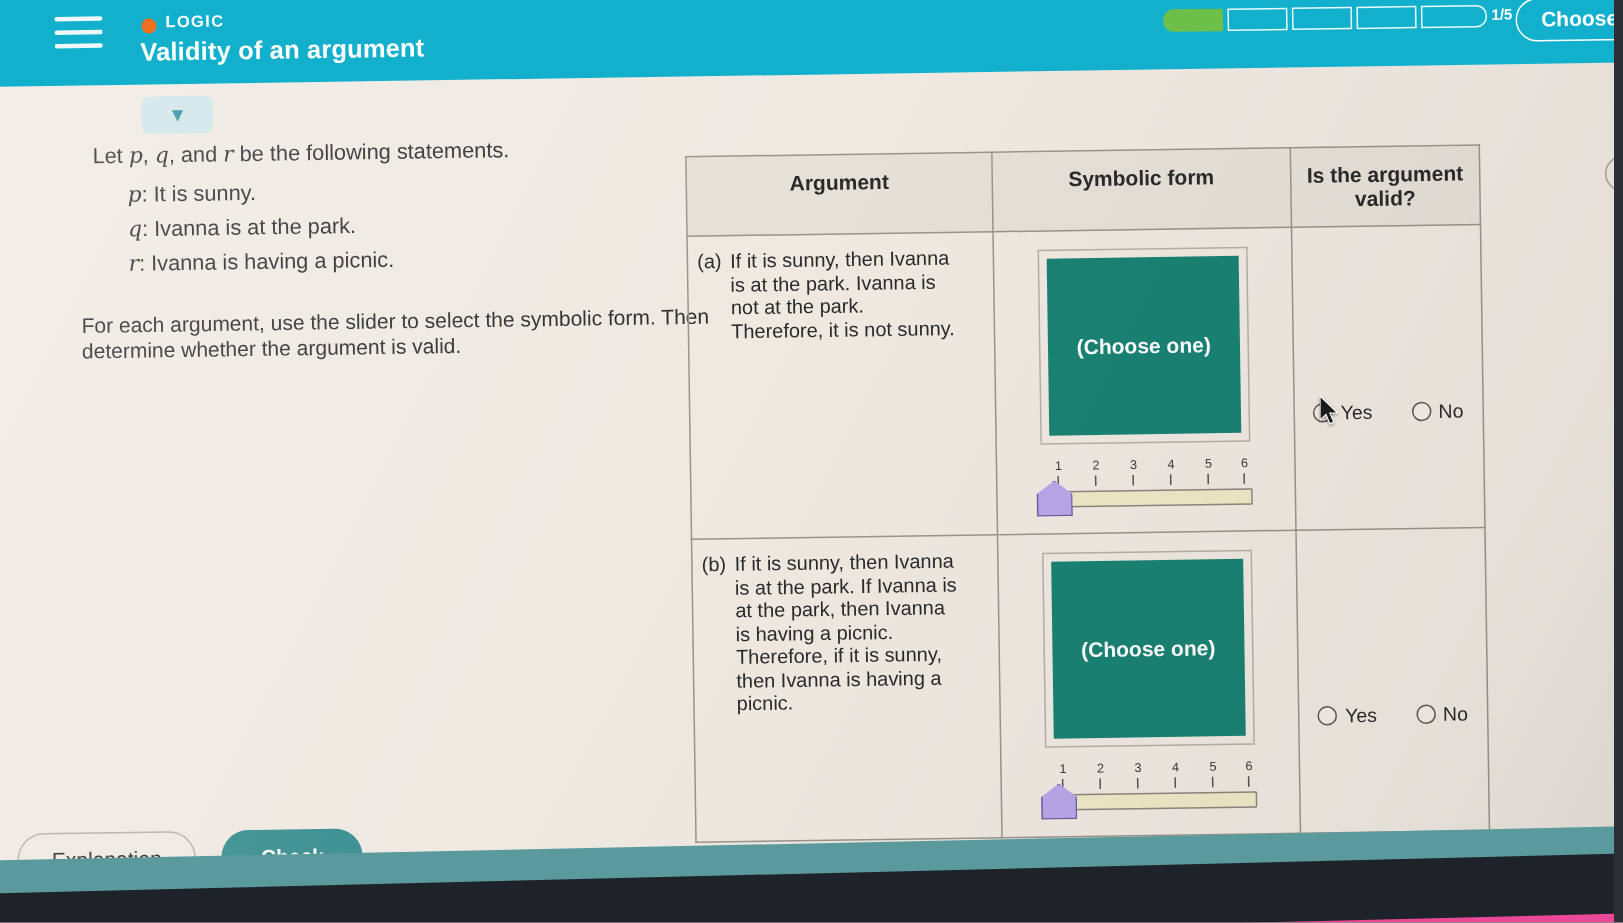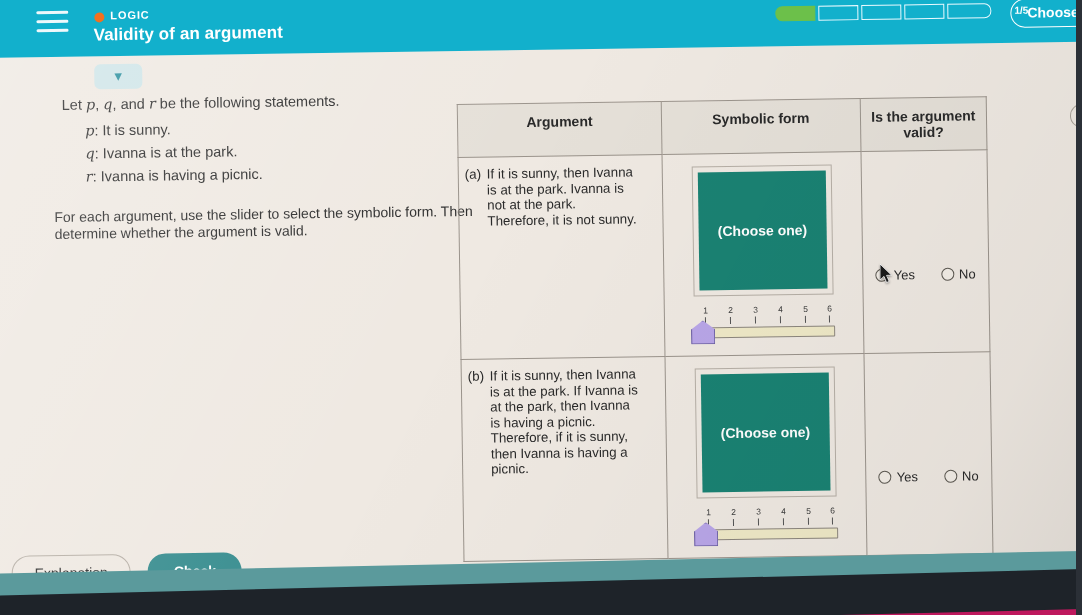--- a/index.html
+++ b/index.html
@@ -6,21 +6,21 @@
   body{
     width:1082px;height:615px;overflow:hidden;
     background:#2e3338;
     font-family:"DejaVu Sans", sans-serif;
     position:relative;
   }
 
   
   #screen{
     position:absolute;inset:0;
-    background:#be185d;
+    background:#ec4899;
     overflow:hidden;
   }
 
   
   .browser-chrome{
     position:absolute;left:0;top:0;width:1082px;height:30px;
     background:#333a40;
     transform:rotate(-0.9deg) translateY(-5px);
     transform-origin:left top;
   }
@@ -70,21 +70,21 @@
   }
   
   .progress-wrap{position:absolute;left:785px;top:22px;display:flex;align-items:center;}
   .pseg{
     width:38px;height:13px;border:1.5px solid #eafaff;background:transparent;
     margin-right:3px;
   }
   .pseg.first{border-radius:7px 0 0 7px;}
   .pseg.last{border-radius:0 7px 7px 0;width:42px;}
   .pseg.done{background:#6cc04a;border-color:#6cc04a;}
-  .pcount{color:#ffffff;font-size:10px;font-weight:bold;margin-left:20px;
+  .pcount{color:#ffffff;font-size:10px;font-weight:bold;margin-left:0;
     font-family:"Liberation Sans", sans-serif;}
   .user-pill{
     position:absolute;left:1020px;top:18px;
     border:1.6px solid #ffffff;border-radius:18px;
     padding:5px 16px 6px 16px;color:#ffffff;font-size:14px;font-weight:bold;
     white-space:nowrap;font-family:"Liberation Sans", sans-serif;
   }
   .user-pill .caret{font-size:9px;margin-left:6px;}
 
   

